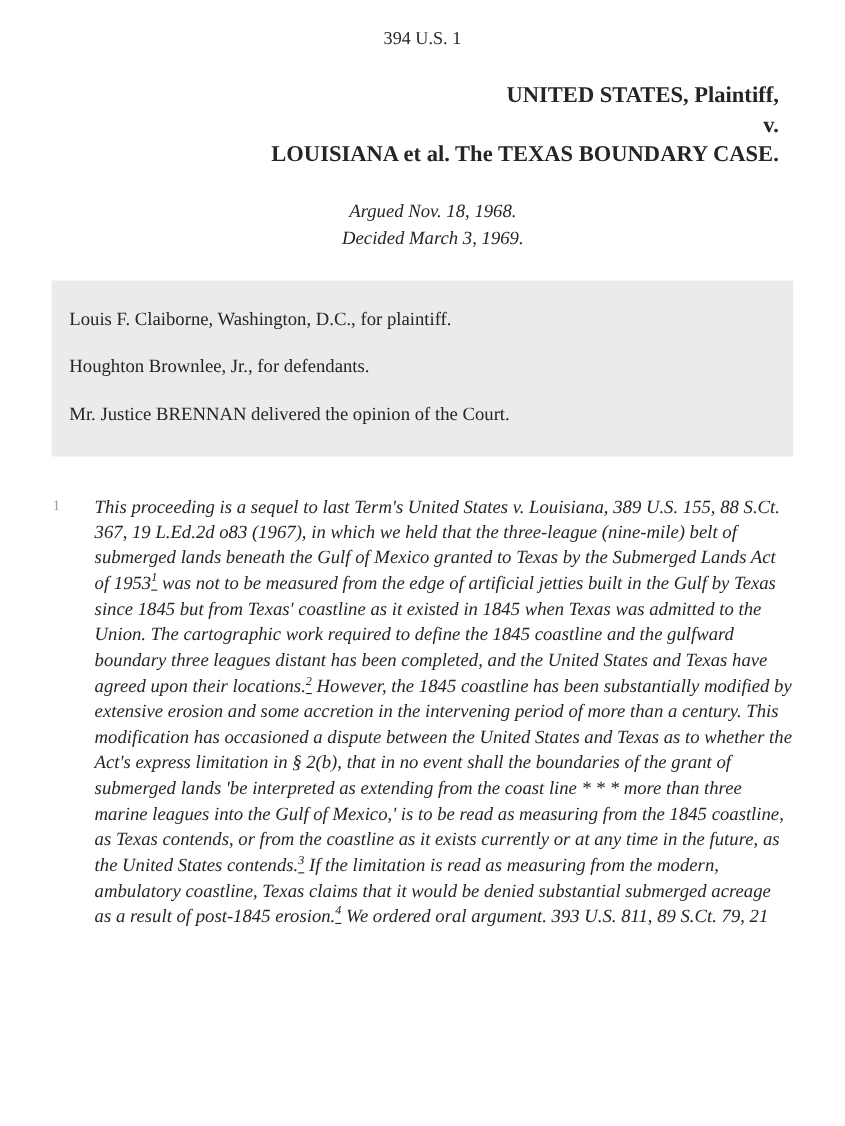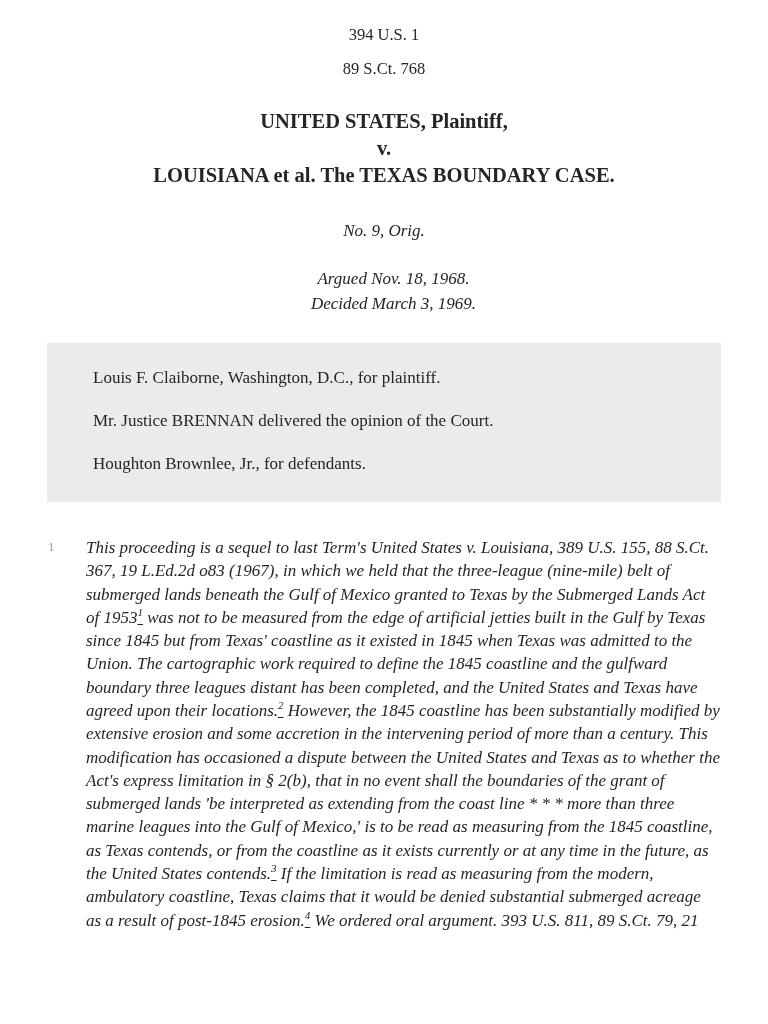--- a/index.html
+++ b/index.html
@@ -25,21 +25,21 @@
   .citations p {
     margin: 0 0 16px 0;
     text-align: center;
     font-size: 16.5px;
     line-height: 1.1;
   }
 
   
   .case-title {
     margin: 30px 60px 0 60px;
-    text-align: center;
+    text-align: right;
     font-size: 20.5px;
     font-weight: bold;
     line-height: 1.3;
   }
 
   
   .docket {
     margin: 32px 0 0 0;
     text-align: center;
     font-style: italic;
@@ -52,21 +52,21 @@
     font-style: italic;
     font-size: 17px;
     line-height: 1.45;
   }
   .dates p { margin: 0; padding-left: 19px; }
 
   
   .counsel-box {
     margin: 26px 47px 0 47px;
     background: #ebebeb;
-    padding: 24px 38px 6px 46px;
+    padding: 24px 38px 6px 16px;
     box-sizing: border-box;
   }
   .counsel-box p {
     margin: 0 0 21px 0;
     font-size: 17px;
     line-height: 1.3;
   }
 
   
   .opinion {
@@ -97,40 +97,38 @@
     line-height: 0;
   }
 </style>
 </head>
 <body>
 
 <div class="page">
 
   <div class="citations">
     <p>394 U.S. 1</p>
-    <p>89 S.Ct. 768</p>
   </div>
 
   <h1 class="case-title">
     <span>UNITED STATES, Plaintiff,</span><br>
     <span>v.</span><br>
     <span>LOUISIANA et al. The TEXAS BOUNDARY CASE.</span>
   </h1>
 
-  <p class="docket">No. 9, Orig.</p>
 
   <div class="dates">
     <p>Argued Nov. 18, 1968.</p>
     <p>Decided March 3, 1969.</p>
   </div>
 
   <div class="counsel-box">
     <p>Louis F. Claiborne, Washington, D.C., for plaintiff.</p>
+    <p>Houghton Brownlee, Jr., for defendants.</p>
     <p>Mr. Justice BRENNAN delivered the opinion of the Court.</p>
-    <p>Houghton Brownlee, Jr., for defendants.</p>
   </div>
 
   <div class="opinion">
     <span class="para-num">1</span>
     <p class="para-text"><span>This proceeding is a sequel to last Term's United States v. Louisiana, 389 U.S. 155, 88 S.Ct. 367, 19 L.Ed.2d o83 (1967), in which we held that the three-league (nine-mile) belt of submerged lands beneath the Gulf of Mexico granted to Texas by the Submerged Lands Act of 1953</span><a class="fn-ref"><sup>1</sup></a><span> was not to be measured from the edge of artificial jetties built in the Gulf by Texas since 1845 but from Texas' coastline as it existed in 1845 when Texas was admitted to the Union. The cartographic work required to define the 1845 coastline and the gulfward boundary three leagues distant has been completed, and the United States and Texas have agreed upon their locations.</span><a class="fn-ref"><sup>2</sup></a><span> However, the 1845 coastline has been substantially modified by extensive erosion and some accretion in the intervening period of more than a century. This modification has occasioned a dispute between the United States and Texas as to whether the Act's express limitation in § 2(b), that in no event shall the boundaries of the grant of submerged lands 'be interpreted as extending from the coast line * * * more than three marine leagues into the Gulf of Mexico,' is to be read as measuring from the 1845 coastline, as Texas contends, or from the coastline as it exists currently or at any time in the future, as the United States contends.</span><a class="fn-ref"><sup>3</sup></a><span> If the limitation is read as measuring from the modern, ambulatory coastline, Texas claims that it would be denied substantial submerged acreage as a result of post-1845 erosion.</span><a class="fn-ref"><sup>4</sup></a><span> We ordered oral argument. 393 U.S. 811, 89 S.Ct. 79, 21</span></p>
   </div>
 
 </div>
 
 </body></html>

